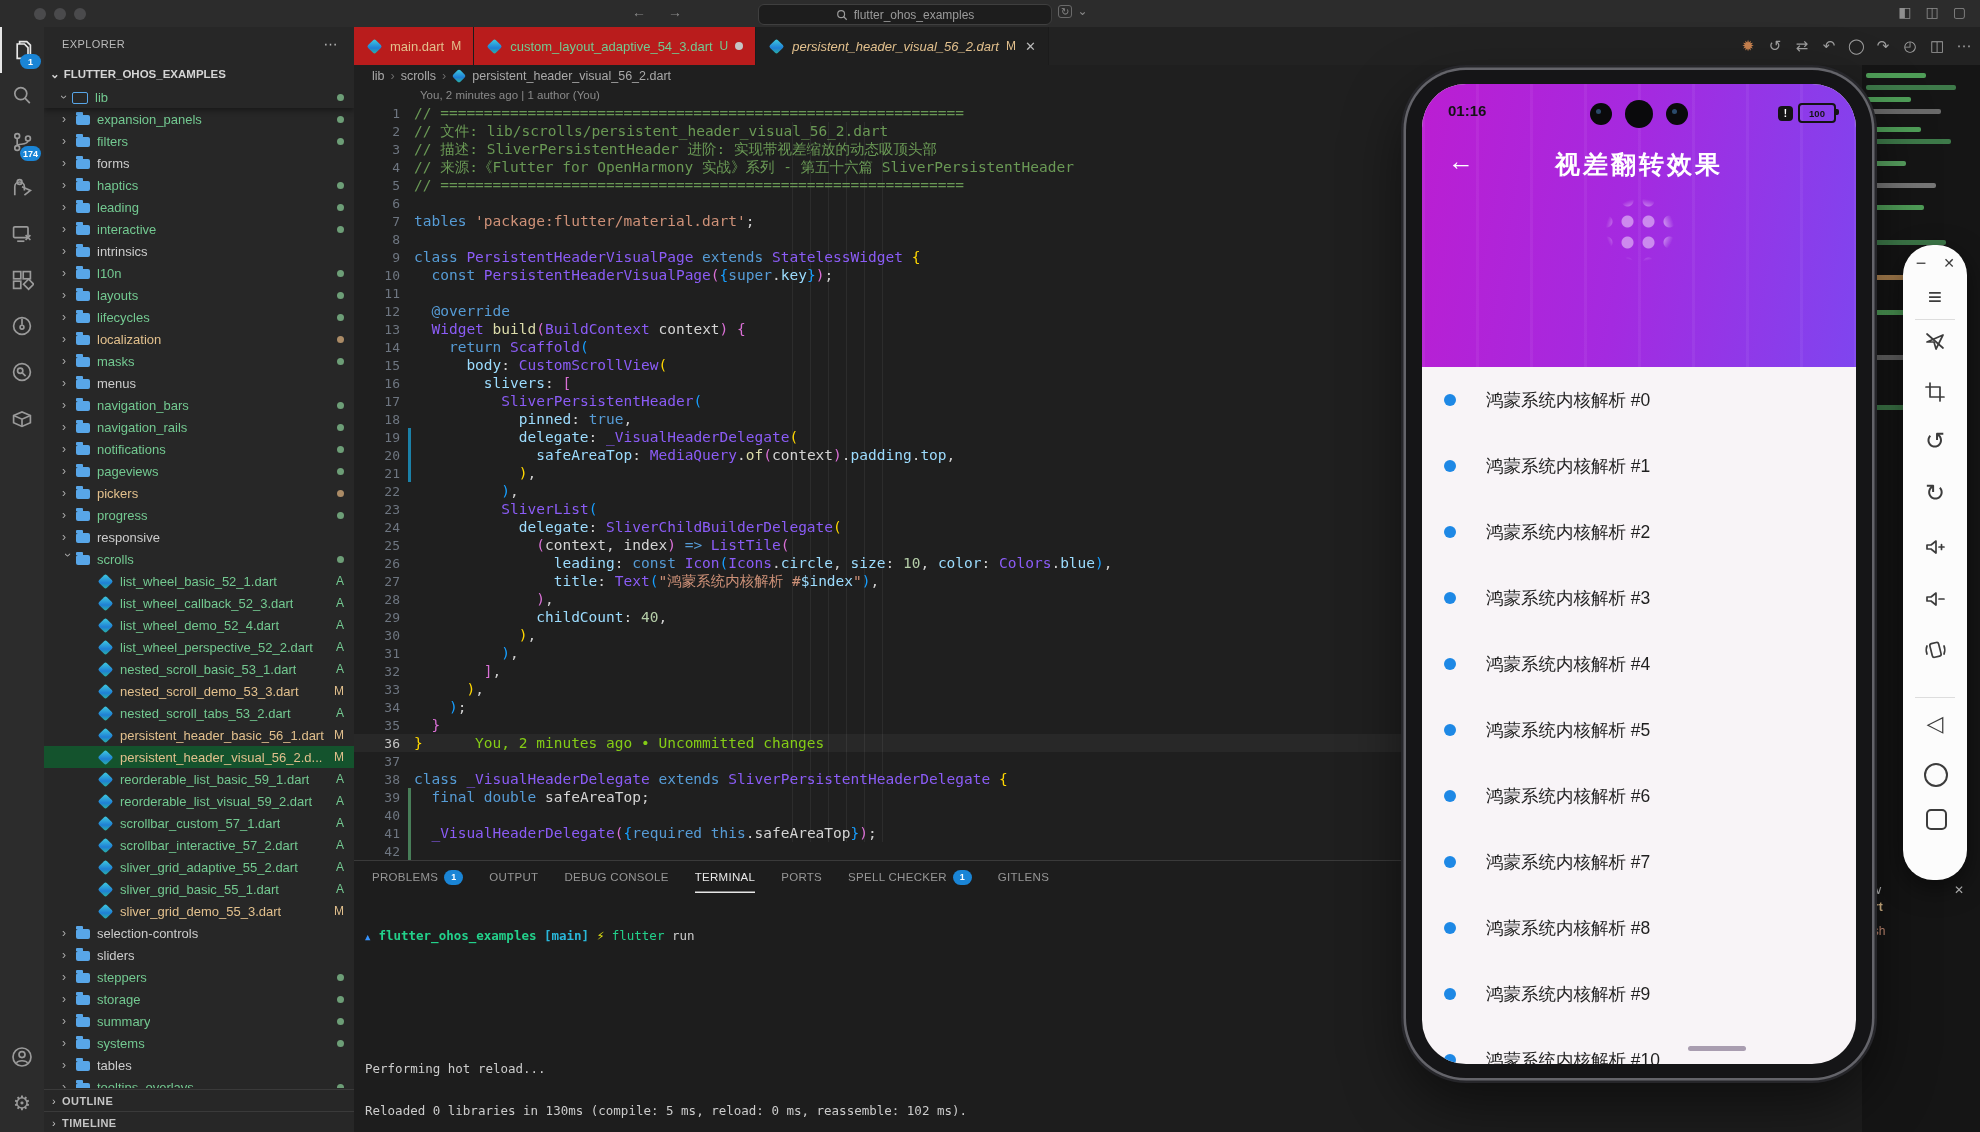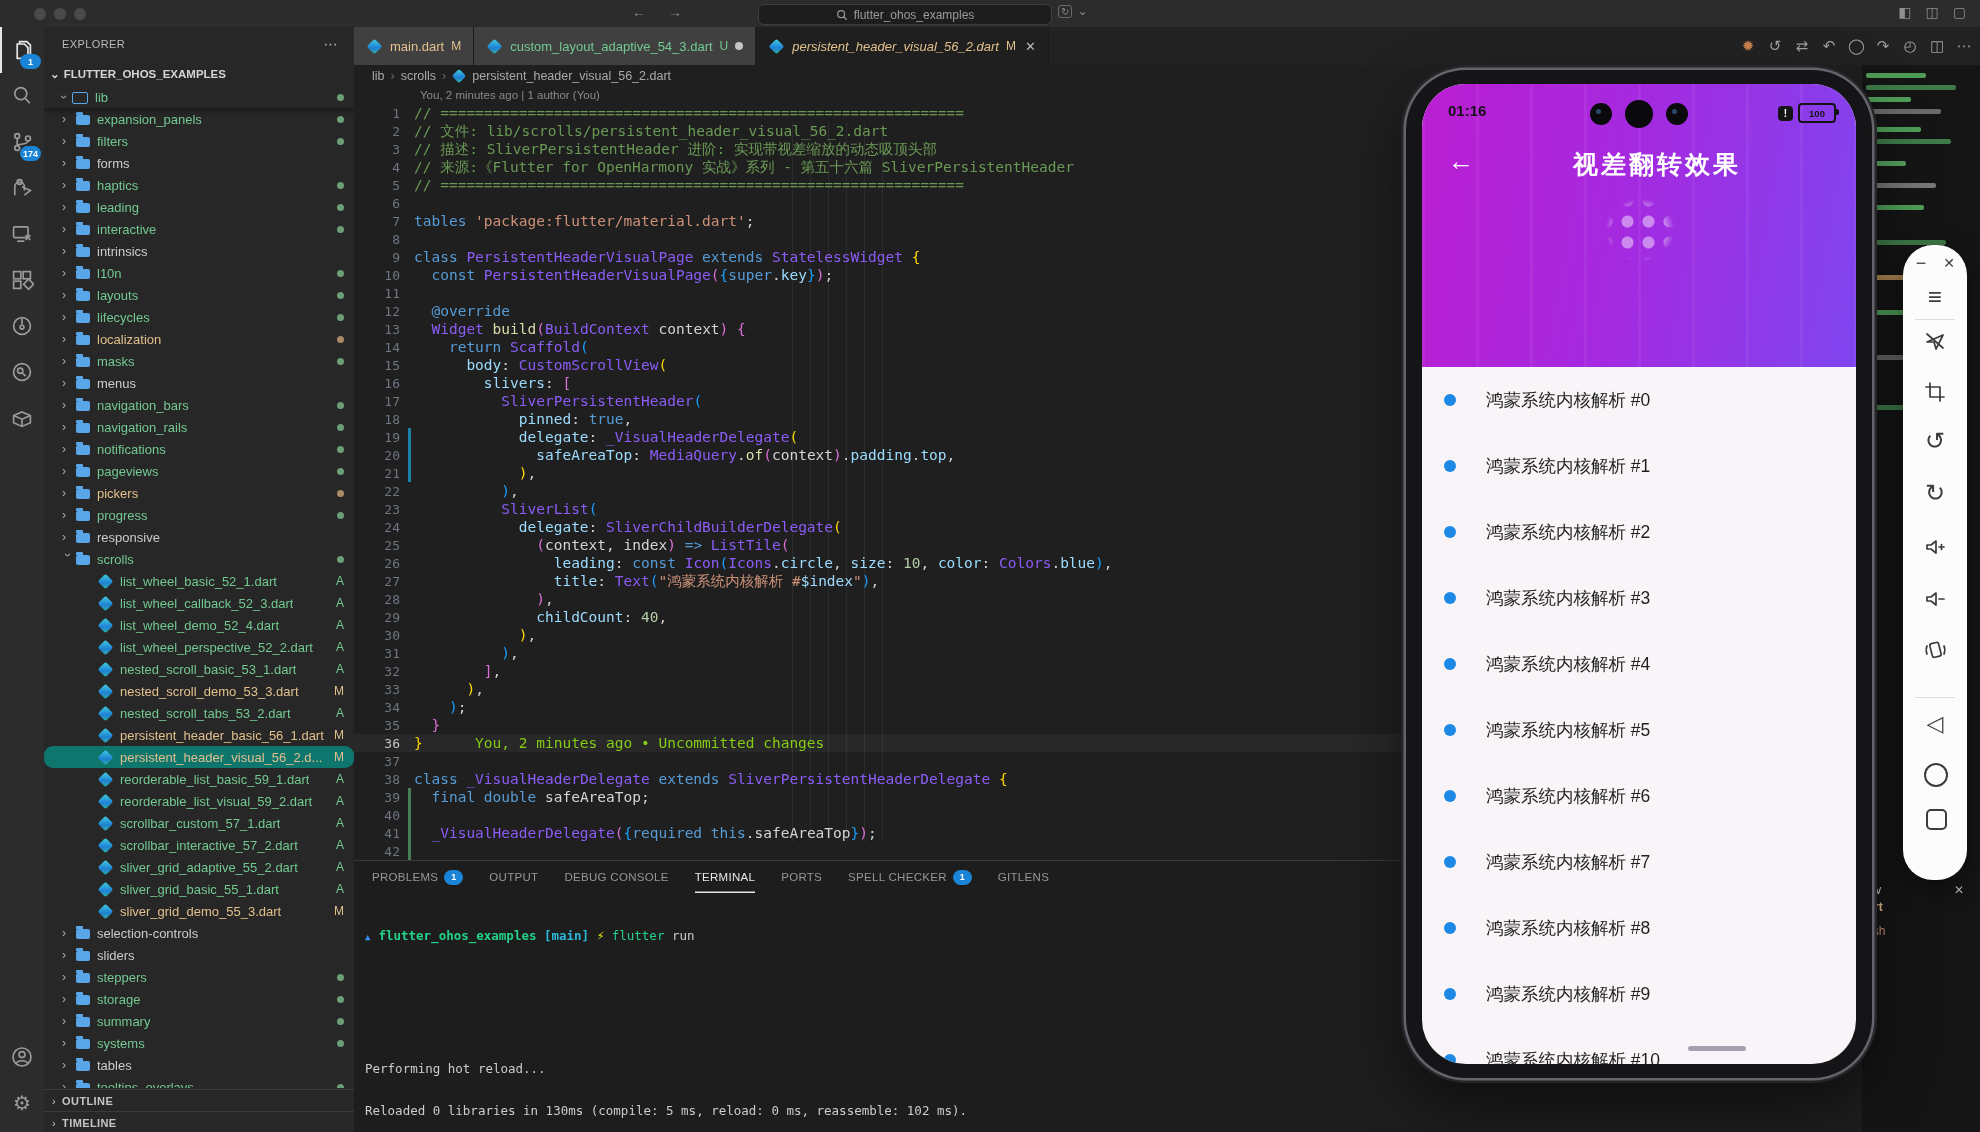--- a/index.html
+++ b/index.html
@@ -47,33 +47,33 @@
   .lc-added .tlabel{color:#73c991;}
   .lc-modified .tlabel{color:#e2c08d;}
   .lc-none .tlabel{color:#cccccc;}
   .tright{position:absolute;right:10px;display:flex;align-items:center;gap:4px;}
   .dot{width:7px;height:7px;border-radius:50%;display:none;}
   .dc-add .dot{display:block;background:#6d9e77;}
   .dc-mod .dot{display:block;background:#ab8b66;}
   .letter{font-size:12px;}
   .lc-added .letter{color:#73c991;}
   .lc-modified .letter{color:#e2c08d;}
-  .trow.sel-on{background:#0f766e;border-radius:9px;}
+  .trow.sel-on{background:#14532d;}
   #lib-row{position:absolute;left:0;top:0;width:310px;height:22px;background:#272727;z-index:3;display:flex;align-items:center;
     font-size:13px;box-shadow:0 3px 5px rgba(0,0,0,.35);}
   #lib-row .chev{margin:0 4px 0 18px;color:#ababab;font-size:12px;transform:rotate(90deg);}
   #lib-row .ficon{width:14px;height:10px;border:1.5px solid #58a6e8;border-radius:2px;margin:2px 7px 0 2px;position:relative;}
   #lib-row .tlabel{color:#73c991;}
   #lib-row .dot{display:block;position:absolute;right:10px;background:#6d9e77;}
   .section-row{position:absolute;left:0;width:310px;height:22px;border-top:1px solid #3a3a3a;display:flex;align-items:center;
     font-size:11px;font-weight:bold;color:#c5c5c5;letter-spacing:.4px;}
   .section-row .chev{margin:0 6px 0 8px;font-weight:normal;}
   
   #tabstrip{left:354px;top:27px;width:1626px;height:38px;background:#222222;display:flex;}
-  .etab{position:relative;height:38px;display:flex;align-items:center;padding:0 12px;background:#404040;
+  .etab{position:relative;height:38px;display:flex;align-items:center;padding:0 12px;background:#b91c1c;
     border-right:1px solid #1b1b1b;font-size:13px;gap:7px;}
   .etab.act-on{background:#1f1f1f;}
   .etab .dicon{width:11px;height:11px;background:linear-gradient(135deg,#40d0e0,#1f7fd4 60%,#2ab8a0);transform:rotate(45deg);border-radius:2px;margin:0 3px;}
   .etab .lbl{color:#ccc;}
   .etab.lc-modified .lbl,.etab.lc-modified .bdg{color:#e2c08d;}
   .etab.lc-added .lbl,.etab.lc-added .bdg{color:#73c991;}
   .etab.it-on .lbl{font-style:italic;}
   .etab .bdg{font-size:12px;}
   .etab .udot{display:none;width:8px;height:8px;border-radius:50%;background:#c5c5c5;}
   .etab.dt-on .udot{display:block;}
@@ -135,21 +135,21 @@
   .cam.s{width:22px;height:22px;} .cam.b{width:28px;height:28px;}
   .cam.s:after{content:"";position:absolute;left:6px;top:6px;width:5px;height:5px;border-radius:50%;background:#2b4a6b;}
   #pstatus-right{position:absolute;right:20px;top:3px;display:flex;align-items:center;gap:5px;}
   #notifbox{width:15px;height:15px;background:#141414;border-radius:4px;color:#fff;font-size:10px;font-weight:bold;
     display:flex;align-items:center;justify-content:center;}
   #battery{position:relative;width:34px;height:16px;border:2px solid #141414;border-radius:4px;display:flex;align-items:center;justify-content:center;
     font-size:9.5px;font-weight:bold;color:#141414;}
   #battery:after{content:"";position:absolute;right:-5px;top:4px;width:3px;height:6px;background:#141414;border-radius:0 2px 2px 0;}
   #appbar{position:absolute;left:0;top:58px;width:434px;height:44px;color:#fff;}
   #backarrow{position:absolute;left:26px;top:4px;font-size:26px;}
-  #ptitle{position:absolute;left:18px;top:6px;width:434px;text-align:center;font-size:25px;font-weight:bold;letter-spacing:3px;}
+  #ptitle{position:absolute;left:0;top:6px;width:434px;text-align:center;font-size:25px;font-weight:bold;letter-spacing:3px;}
   #dots{position:absolute;left:172px;top:104px;width:92px;height:84px;
     background-image:radial-gradient(circle,rgba(255,255,255,.45) 5.5px,rgba(255,255,255,0) 6.5px);
     background-size:21px 21px;background-position:2px 2px;
     -webkit-mask-image:radial-gradient(closest-side,#000 55%,transparent 75%);
     mask-image:radial-gradient(closest-side,#000 55%,transparent 75%);}
   #plist{position:absolute;left:0;top:283px;width:434px;height:697px;overflow:hidden;}
   .pitem{position:relative;width:434px;height:66px;display:flex;align-items:center;}
   .pbullet{position:absolute;left:22px;width:12px;height:12px;border-radius:50%;background:#1e88e5;}
   .ptext{position:absolute;left:64px;font-size:17.5px;color:#1f1f1f;}
   #gesturebar{position:absolute;left:266px;top:962px;width:58px;height:5px;border-radius:3px;background:#a99db0;}

